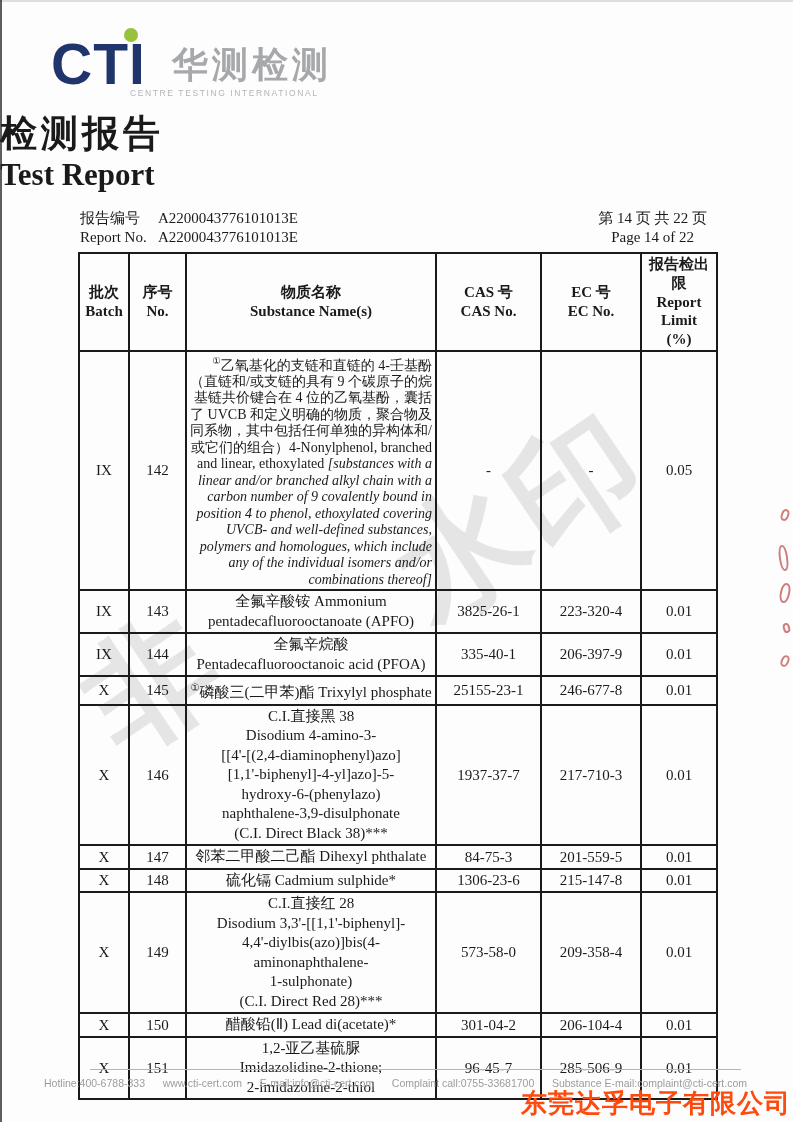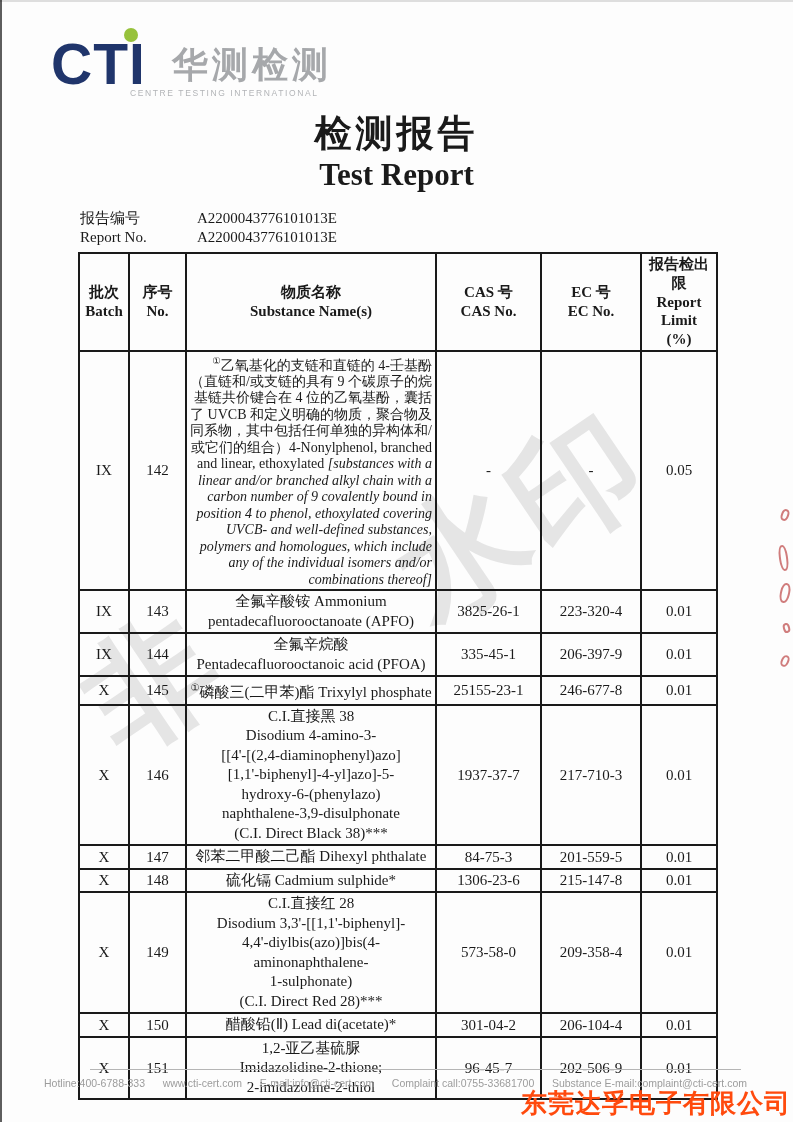--- a/index.html
+++ b/index.html
@@ -25,27 +25,27 @@
     font-family:"Liberation Sans", sans-serif; font-weight:700;
     font-size:36px; line-height:38px; color:#a6a8ab; letter-spacing:4px; white-space:nowrap;padding-left:44px;
   }
   .logo-en {
     position:absolute; left:92px; top:62px;
     font-family:"Liberation Sans", sans-serif; font-size:8.5px; letter-spacing:1.6px;
     color:#b2b4b7; white-space:nowrap;
   }
 
   
-  .titles { position:absolute; left:0; top:112px; width:100%; text-align:center; z-index:3; }
+  .titles { position:absolute; left:0; top:112px; width:100%; text-align:left; z-index:3; }
   .title-cn { font-size:37px; font-weight:bold; letter-spacing:4px; line-height:44px; }
   .title-en { font-size:31px; font-weight:bold; line-height:38px; }
 
   
   .report-info { position:absolute; left:80px; top:209px; font-size:15px; line-height:19px; z-index:3; }
-  .ri-row { display:flex;gap:39px; }
+  .ri-row { display:flex; }
   .ri-label { width:78px; }
   .ri-value { white-space:nowrap; }
   .page-info { position:absolute; right:86px; top:209px; font-size:15px; line-height:19px; text-align:center; z-index:3; }
 
   
   table.subst {
     position:absolute; left:78px; top:252px; width:638px;
     border-collapse:collapse; table-layout:fixed; text-align:center;
     font-size:15px; z-index:2; background:transparent;
   }
@@ -116,20 +116,24 @@
     <div class="ri-row">
       <span class="ri-label">报告编号</span>
       <span class="ri-value">A2200043776101013E</span>
     </div>
     <div class="ri-row">
       <span class="ri-label">Report No.</span>
       <span class="ri-value">A2200043776101013E</span>
     </div>
   </div>
 
+  <div class="page-info">
+    <div>第 14 页  共 22 页</div>
+    <div>Page 14 of 22</div>
+  </div>
 
   <table class="subst">
     <colgroup>
       <col style="width:50px">
         <col style="width:57px">
         <col style="width:250px">
       <col style="width:105px">
         <col style="width:100px">
         <col style="width:76px">
     </colgroup>
@@ -176,21 +180,21 @@
           <td class="c-no">143</td>
           <td class="c-name"><span>全氟辛酸铵 Ammonium</span><br><span>pentadecafluorooctanoate (APFO)</span></td>
           <td class="c-cas">3825-26-1</td>
           <td class="c-ec">223-320-4</td>
           <td class="c-limit">0.01</td>
         </tr>
         <tr>
           <td class="c-batch">IX</td>
           <td class="c-no">144</td>
           <td class="c-name"><span>全氟辛烷酸</span><br><span>Pentadecafluorooctanoic acid (PFOA)</span></td>
-          <td class="c-cas">335-45-1</td>
+          <td class="c-cas">335-40-1</td>
           <td class="c-ec">206-397-9</td>
           <td class="c-limit">0.01</td>
         </tr>
         <tr>
           <td class="c-batch">X</td>
           <td class="c-no">145</td>
           <td class="c-name"><sup>①</sup><span>磷酸三(二甲苯)酯 Trixylyl phosphate</span></td>
           <td class="c-cas">25155-23-1</td>
           <td class="c-ec">246-677-8</td>
           <td class="c-limit">0.01</td>
@@ -233,21 +237,21 @@
           <td class="c-name"><span>醋酸铅(Ⅱ) Lead di(acetate)*</span></td>
           <td class="c-cas">301-04-2</td>
           <td class="c-ec">206-104-4</td>
           <td class="c-limit">0.01</td>
         </tr>
         <tr>
           <td class="c-batch">X</td>
           <td class="c-no">151</td>
           <td class="c-name"><span>1,2-亚乙基硫脲</span><br><span>Imidazolidine-2-thione;</span><br><span>2-imidazoline-2-thiol</span></td>
           <td class="c-cas">96-45-7</td>
-          <td class="c-ec">202-506-9</td>
+          <td class="c-ec">285-506-9</td>
           <td class="c-limit">0.01</td>
         </tr>
       </tbody>
   </table>
 
   <div class="red-frag">
     <i class="rf1"></i>
       <i class="rf2"></i>
       <i class="rf3"></i>
       <i class="rf4"></i>

